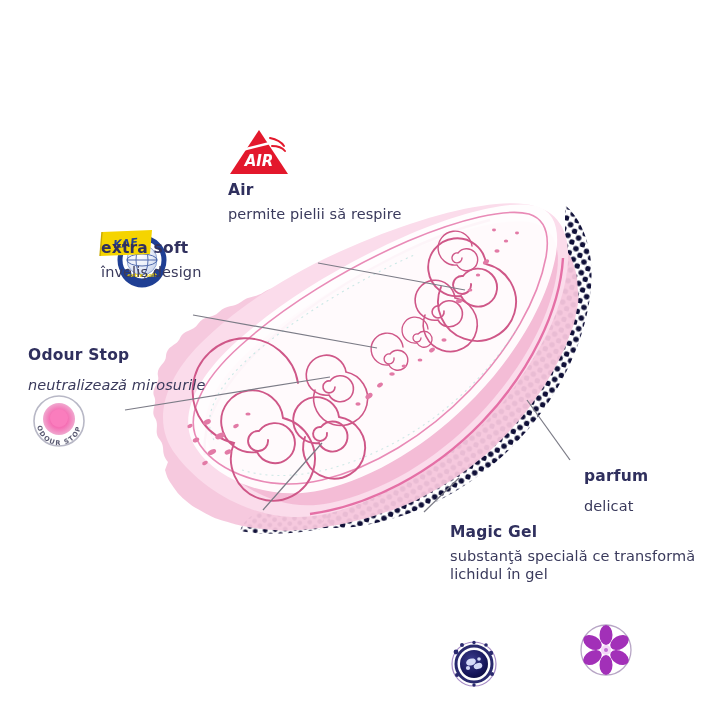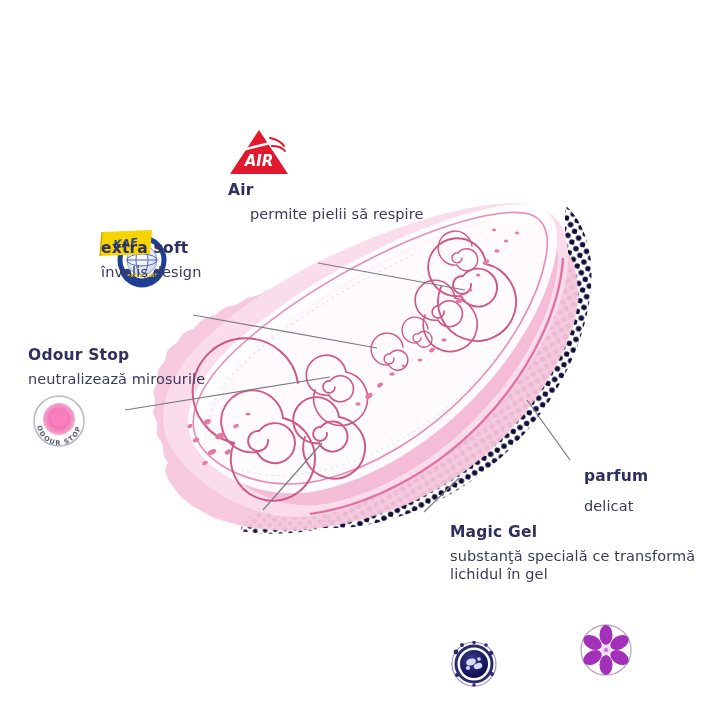--- a/index.html
+++ b/index.html
@@ -370,31 +370,31 @@
         <ellipse cx="14.5" cy="20.5" rx="6.5" ry="10" transform="rotate(-60 14.5 20.5)"></ellipse>
         <ellipse cx="14.5" cy="35.5" rx="6.5" ry="10" transform="rotate(-120 14.5 35.5)"></ellipse>
       </g>
       <circle cx="28" cy="28" r="5" fill="#f3d9f7"></circle>
       <circle cx="28" cy="28" r="2" fill="#c470d6"></circle>
     </svg>
   </div>
 
   <div class="callout" style="left:228px;top:182px;">
     <div class="c-title">Air</div>
-    <div class="c-desc nowrap" style="margin-top:5px;margin-left:22px;">permite pielii să respire</div>
+    <div class="c-desc nowrap" style="margin-top:5px;">permite pielii să respire</div>
   </div>
 
   <div class="callout" style="left:101px;top:240px;">
     <div class="c-title">extra soft</div>
     <div class="c-desc nowrap" style="margin-top:5px;">înveliş design</div>
   </div>
 
   <div class="callout" style="left:28px;top:347px;">
     <div class="c-title">Odour Stop</div>
-    <div class="c-desc nowrap" style="margin-top:5px;">neutralizează mirosurile</div>
+    <div class="c-desc nowrap" style="margin-top:11px;font-style:italic;">neutralizează mirosurile</div>
   </div>
 
 
   <div class="callout" style="left:450px;top:524px;">
     <div class="c-title">Magic Gel</div>
     <div class="c-desc nowrap" style="margin-top:5px;">substanţă specială ce transformă</div>
     <div class="c-desc nowrap">lichidul în gel</div>
   </div>
 
   <div class="callout" style="left:584px;top:468px;">

